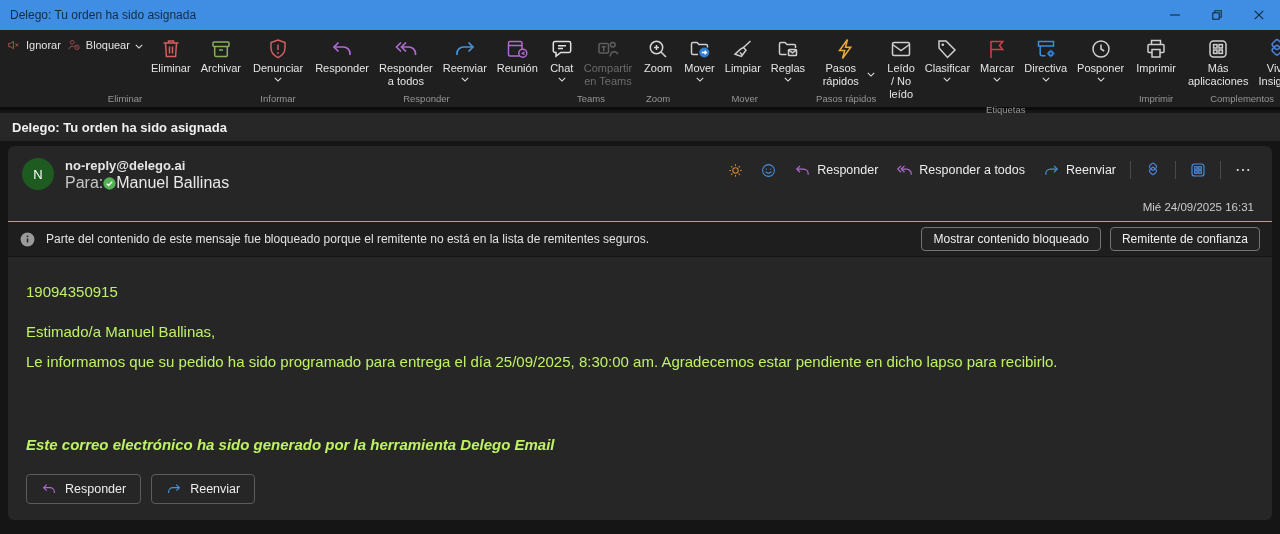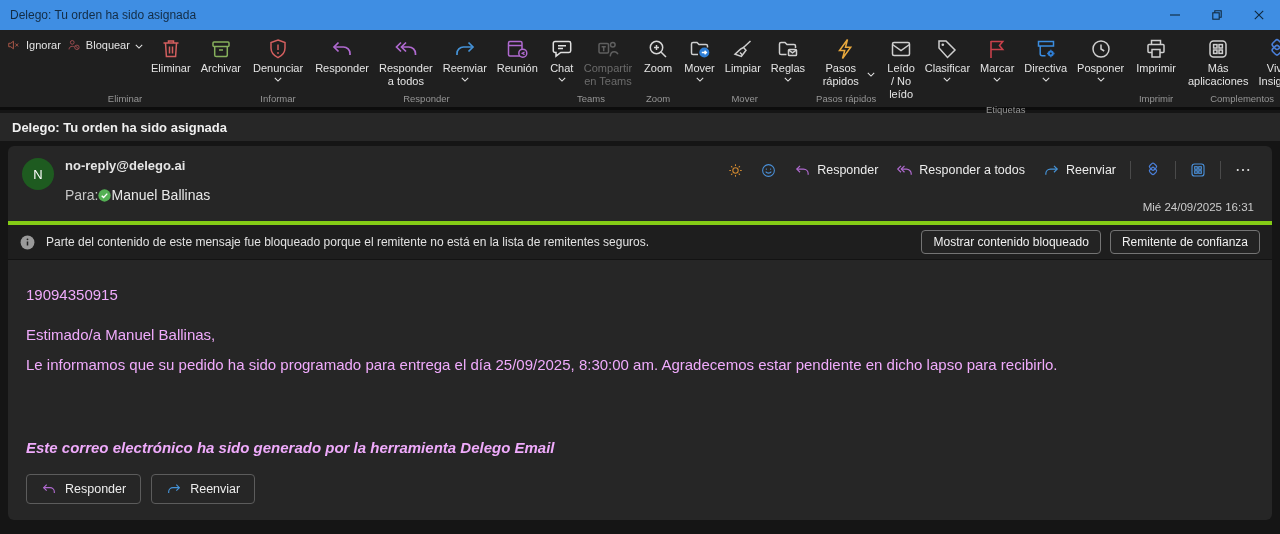--- a/index.html
+++ b/index.html
@@ -34,38 +34,38 @@
   .subjectbar { height:28px; background:#272727; margin-top:3px; display:flex; align-items:center; padding-left:12px; }
   .subjectbar .subject { font-size:13px; font-weight:bold; color:#f0f0f0; }
 
   
   .card { margin:5px 8px 0; background:#262626; border-radius:6px; height:374px; display:flex; flex-direction:column; overflow:hidden; }
 
   .msg-header { display:flex; padding:12px 14px 8px; }
   .avatar { width:32px; height:32px; border-radius:50%; background:#1e5b20; color:#fff; display:flex; align-items:center; justify-content:center; font-size:13px; flex:none; }
   .sender-block { margin-left:11px; }
   .sender { font-size:13px; font-weight:bold; color:#e5e5e5; }
-  .to-row { font-size:14px; color:#c6c6c6; margin-top:14px; display:flex; align-items:center; }
+  .to-row { font-size:16px; color:#c6c6c6; margin-top:1px; display:flex; align-items:center; }
   .recipient { color:#e8e8e8; }
 
   .header-right { margin-left:auto; display:flex; flex-direction:column; align-items:flex-end; }
   .actions-row { display:flex; align-items:center; gap:4px; }
   .icon-btn { padding:3px 6px; display:flex; align-items:center; }
   .action-btn { display:flex; align-items:center; gap:6px; color:#ececec; font-size:12.5px; padding:3px 7px; border-radius:3px; }
   .vsep { width:1px; height:18px; background:#4a4a4a; margin:0 3px; }
   .date { font-size:11.5px; color:#cccccc; margin-top:19px; margin-right:4px; }
 
   
-  .warnbar { background:#1e1e1e; border-top:4px solid #84cc16; border-bottom:1px solid #131313; display:flex; align-items:center; padding:5px 12px; gap:11px; min-height:36px; }
+  .warnbar { background:#1e1e1e; border-top:1px solid #84cc16; border-bottom:1px solid #131313; display:flex; align-items:center; padding:5px 12px; gap:11px; min-height:36px; }
   .warn-text { font-size:12px; color:#e2e2e2; }
   .warn-buttons { margin-left:auto; display:flex; gap:9px; }
   .wbtn { border:1px solid #747474; border-radius:4px; padding:4px 11px; font-size:12px; color:#f0f0f0; background:#232323; white-space:nowrap; cursor:default; }
 
   
-  .msg-body { flex:1; padding:26px 18px 0; font-size:15px; color:#f0abfc; }
+  .msg-body { flex:1; padding:26px 18px 0; font-size:15px; color:#bef264; }
   .order-number { margin-bottom:23px; }
   .greeting { margin-bottom:13px; }
   .footer-note { font-weight:bold; font-style:italic; margin-top:66px; }
 
   .msg-footer { padding:0 18px 16px; display:flex; gap:10px; }
   .fbtn { display:flex; align-items:center; gap:8px; border:1px solid #5c5c5c; border-radius:4px; padding:6px 14px; font-size:12.5px; color:#ececec; background:#262626; cursor:default; }
 
   svg { display:block; }
 </style>
 </head>

